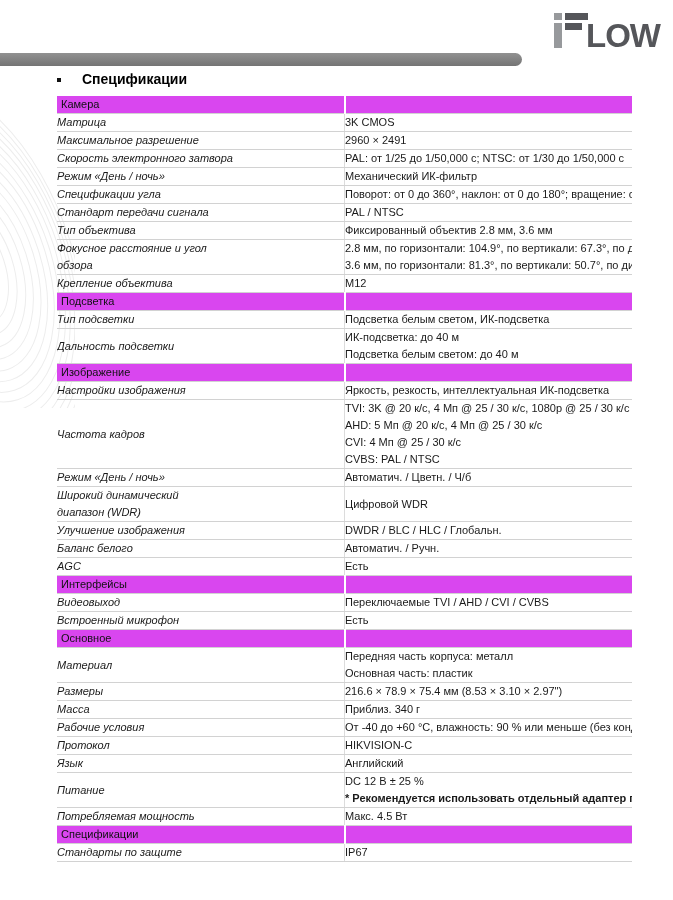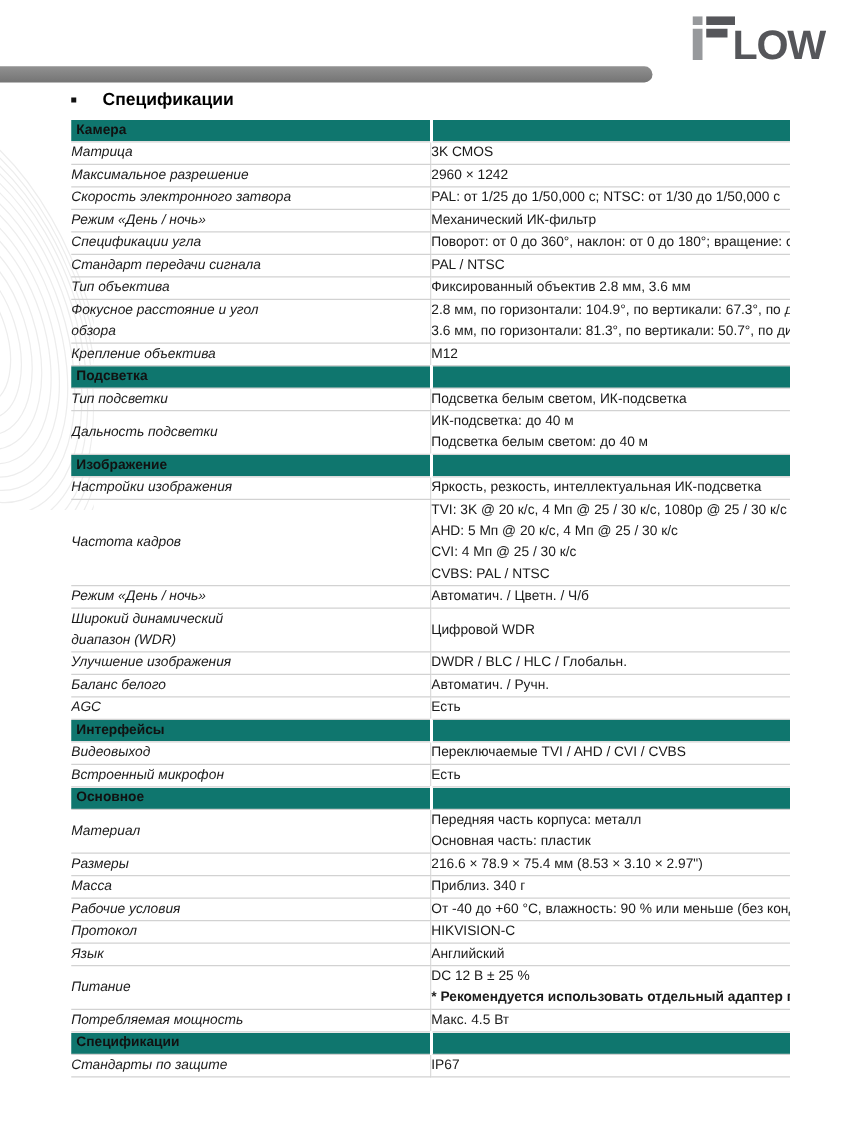--- a/index.html
+++ b/index.html
@@ -36,21 +36,21 @@
     font-size:11px; table-layout:fixed;
   }
   table.spec td {
     line-height:17px; vertical-align:middle;
     padding:0; border-bottom:1px solid #d2d2d2;
     white-space:nowrap; overflow:hidden;
   }
   td.lbl { width:165px; padding-left:4px; border-right:1px solid #dcdcdc;font-style:italic; }
   td.val { padding-left:10px; }
   tr.sec td {
-    background:#0f766e; font-weight:bold; color:#111;
+    background:#d946ef; font-weight:normal; color:#111;
   }
   tr.sec td.sec-l { padding-left:4px; border-right:2px solid #ffffff; }
   td.val .note { font-weight:bold; }
 </style>
 </head>
 <body>
 
 <svg class="swirl" width="75" height="340" viewBox="0 0 75 340" aria-hidden="true">
   <g fill="none" stroke="#ededed" stroke-width="1" transform="rotate(-18 -20 200)">
     <ellipse cx="-25" cy="200" rx="30" ry="55"></ellipse>
@@ -99,21 +99,21 @@
         </td>
         <td class="val">
           <div>3K CMOS</div>
         </td>
       </tr>
       <tr>
         <td class="lbl">
           <div>Максимальное разрешение</div>
         </td>
         <td class="val">
-          <div>2960 × 1242</div>
+          <div>2960 × 2491</div>
         </td>
       </tr>
       <tr>
         <td class="lbl">
           <div>Скорость электронного затвора</div>
         </td>
         <td class="val">
           <div>PAL: от 1/25 до 1/50,000 с; NTSC: от 1/30 до 1/50,000 с</div>
         </td>
       </tr>

